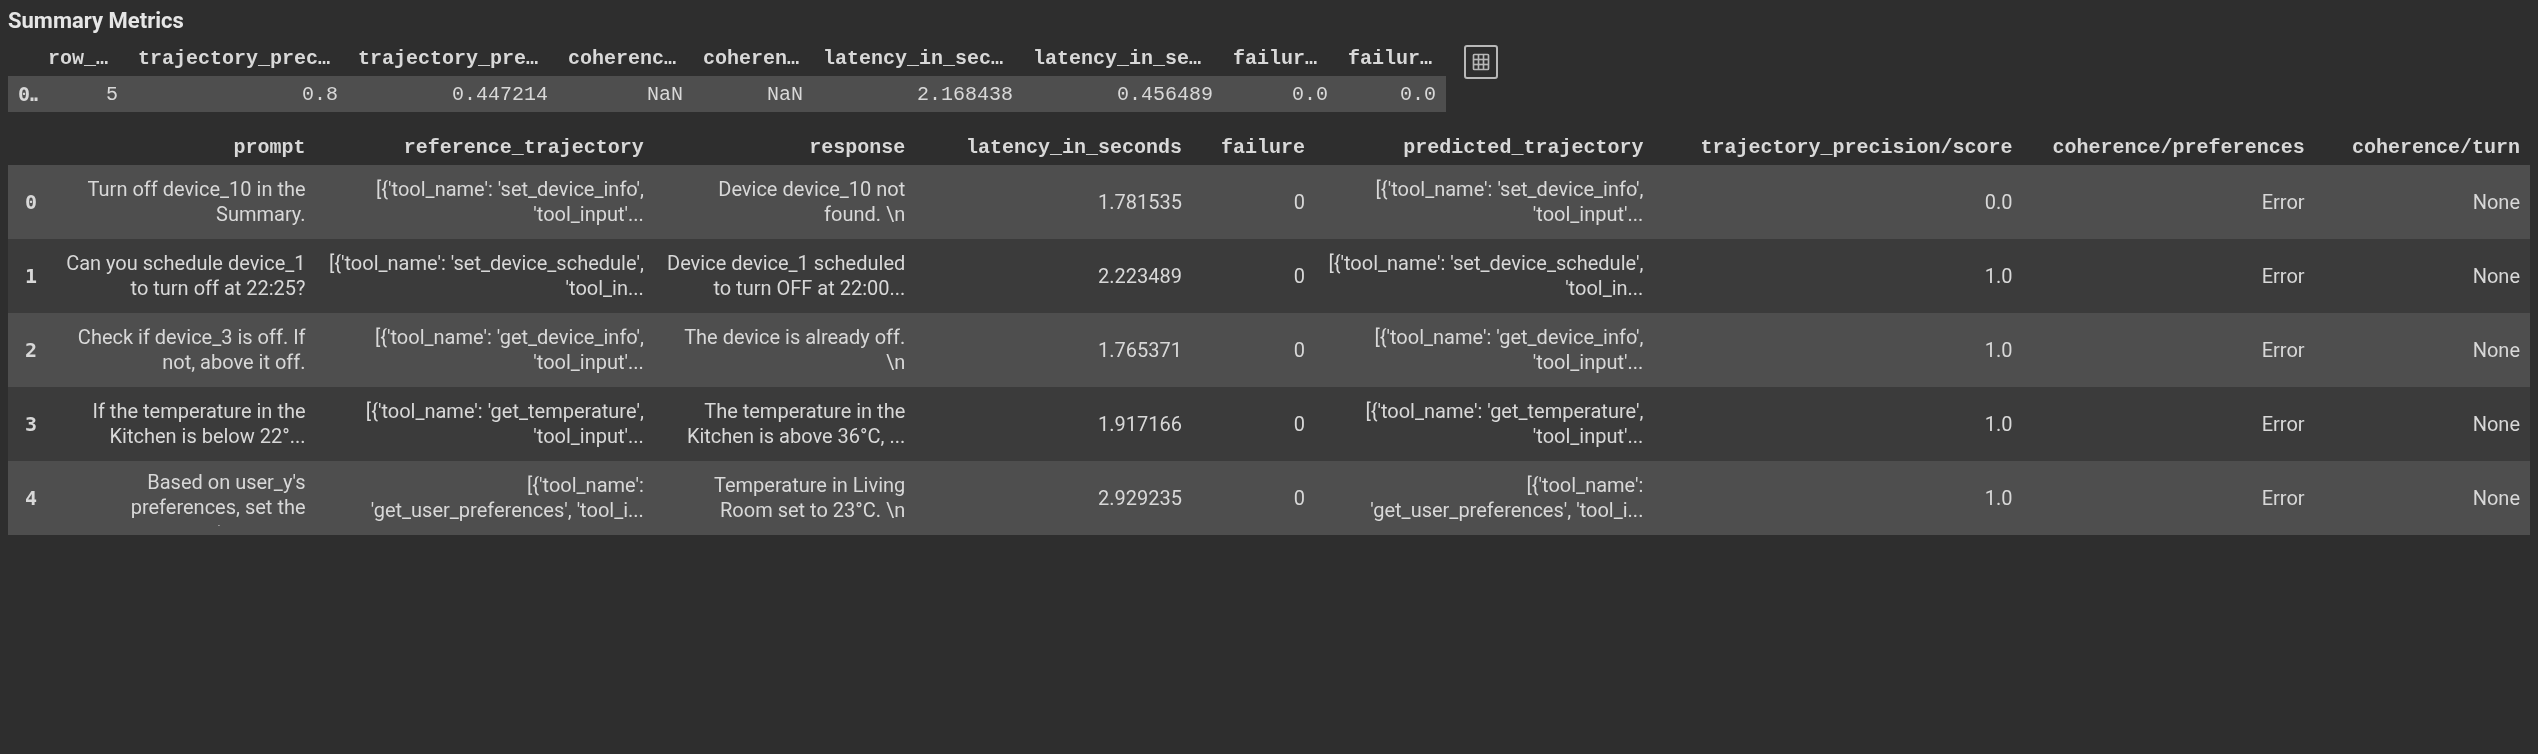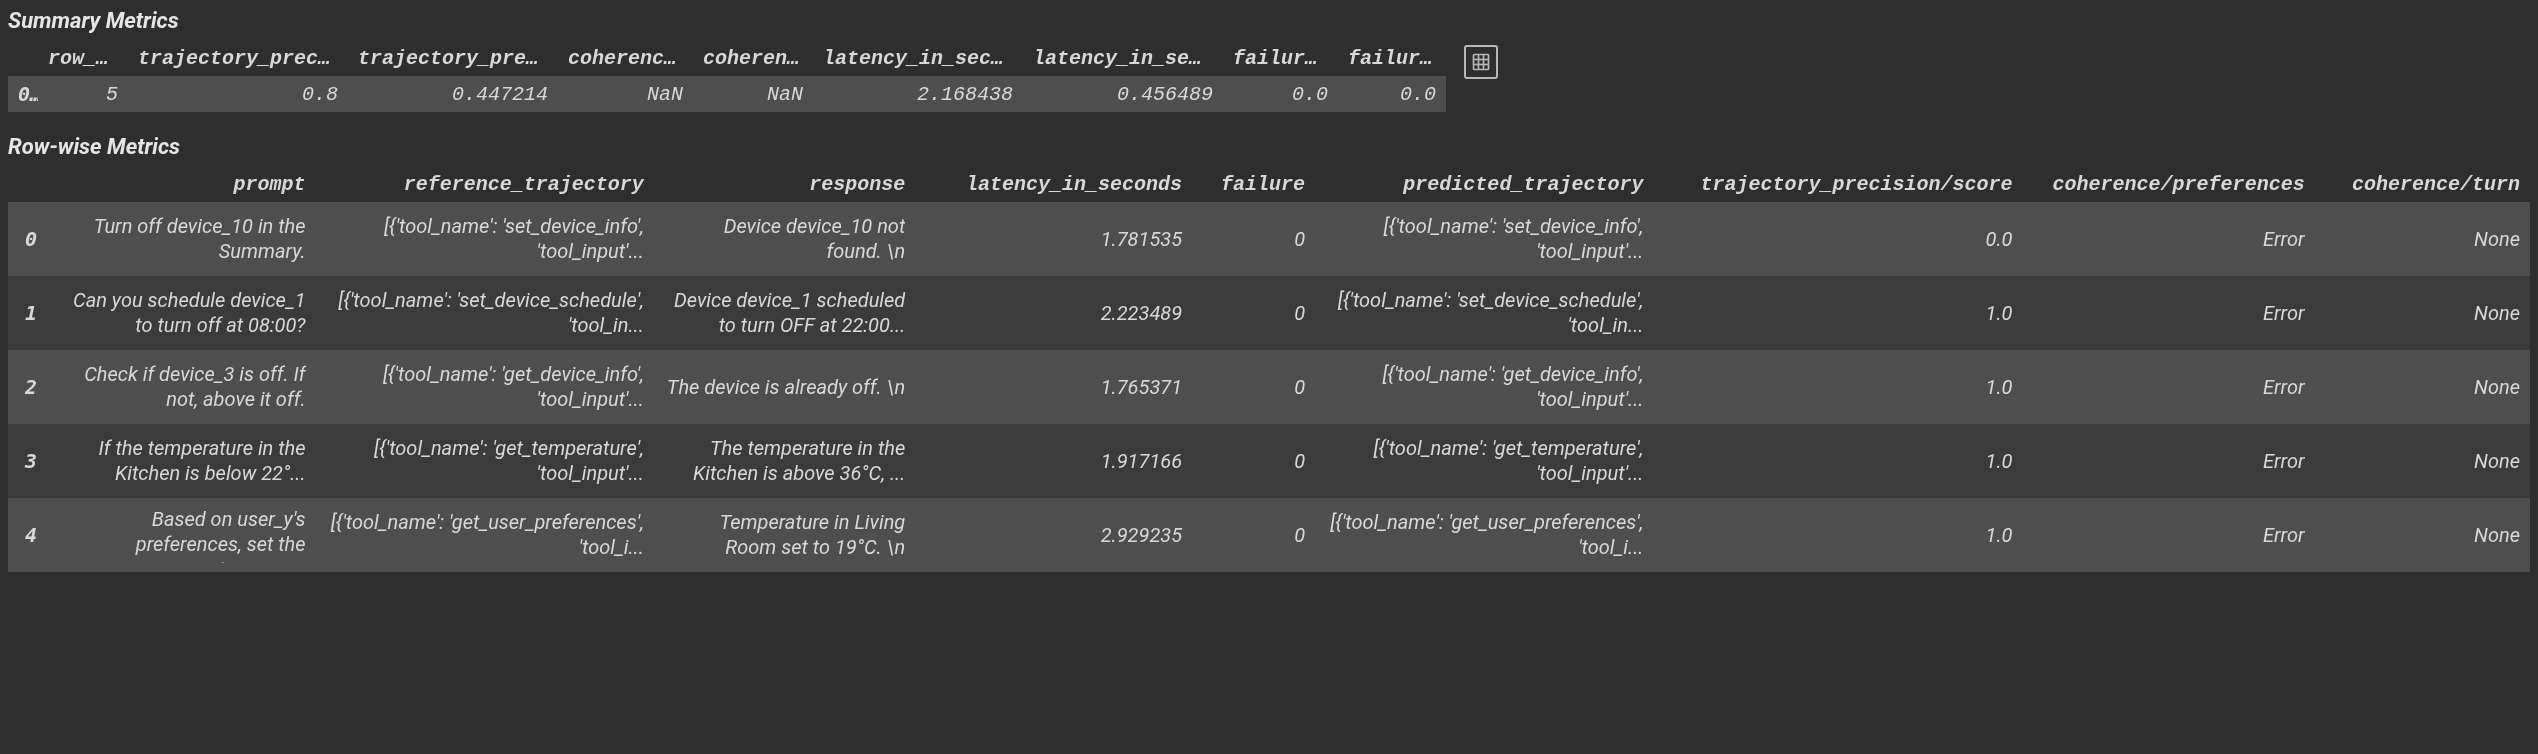--- a/index.html
+++ b/index.html
@@ -9,21 +9,20 @@
     color: #d8d8d8;
     font-family: -apple-system, BlinkMacSystemFont, "Segoe UI", Roboto, "Helvetica Neue", Arial, sans-serif;
     font-size: 20px;
     width: 2538px;
   }
   .mono {
     font-family: ui-monospace, SFMono-Regular, Menlo, Monaco, Consolas, "Liberation Mono", "Courier New", monospace;
   }
   .container {
     padding: 4px 0 12px 8px;
-    font-style: italic;
   }
   .section-title {
     font-weight: 700;
     font-size: 22px;
     color: #e6e6e6;
     padding: 4px 0 8px 0;
   }
 
   
   table {
@@ -159,21 +158,20 @@
         <line x1="3" y1="9" x2="21" y2="9"></line>
         <line x1="3" y1="15" x2="21" y2="15"></line>
         <line x1="9" y1="3" x2="9" y2="21"></line>
         <line x1="15" y1="3" x2="15" y2="21"></line>
       </svg>
     </span>
   </div>
 
   <div style="height:18px"></div>
 
-  <div class="section-title">Row-wise Metrics</div>
 
   <table class="rowwise">
     <colgroup>
       <col style="width:30px">
       <col class="c-prompt">
       <col class="c-ref">
       <col class="c-resp">
       <col class="c-lat">
       <col class="c-fail">
       <col class="c-pred">
@@ -222,21 +220,21 @@
           <td>
             <span class="cell">Error</span>
           </td>
           <td>
             <span class="cell">None</span>
           </td>
         </tr>
         <tr class="odd">
           <td class="idx-col mono">1</td>
           <td>
-            <span class="cell">Can you schedule device_1 to turn off at 08:00?</span>
+            <span class="cell">Can you schedule device_1 to turn off at 22:25?</span>
           </td>
           <td>
             <span class="cell">[{'tool_name': 'set_device_schedule', 'tool_in...</span>
           </td>
           <td>
             <span class="cell">Device device_1 scheduled to turn OFF at 22:00...</span>
           </td>
           <td>
             <span class="cell">2.223489</span>
           </td>
@@ -318,21 +316,21 @@
         </tr>
         <tr class="even">
           <td class="idx-col mono">4</td>
           <td>
             <span class="cell">Based on user_y's preferences, set the tempera...</span>
           </td>
           <td>
             <span class="cell">[{'tool_name': 'get_user_preferences', 'tool_i...</span>
           </td>
           <td>
-            <span class="cell">Temperature in Living Room set to 19°C. \n</span>
+            <span class="cell">Temperature in Living Room set to 23°C. \n</span>
           </td>
           <td>
             <span class="cell">2.929235</span>
           </td>
           <td>
             <span class="cell">0</span>
           </td>
           <td>
             <span class="cell">[{'tool_name': 'get_user_preferences', 'tool_i...</span>
           </td>

